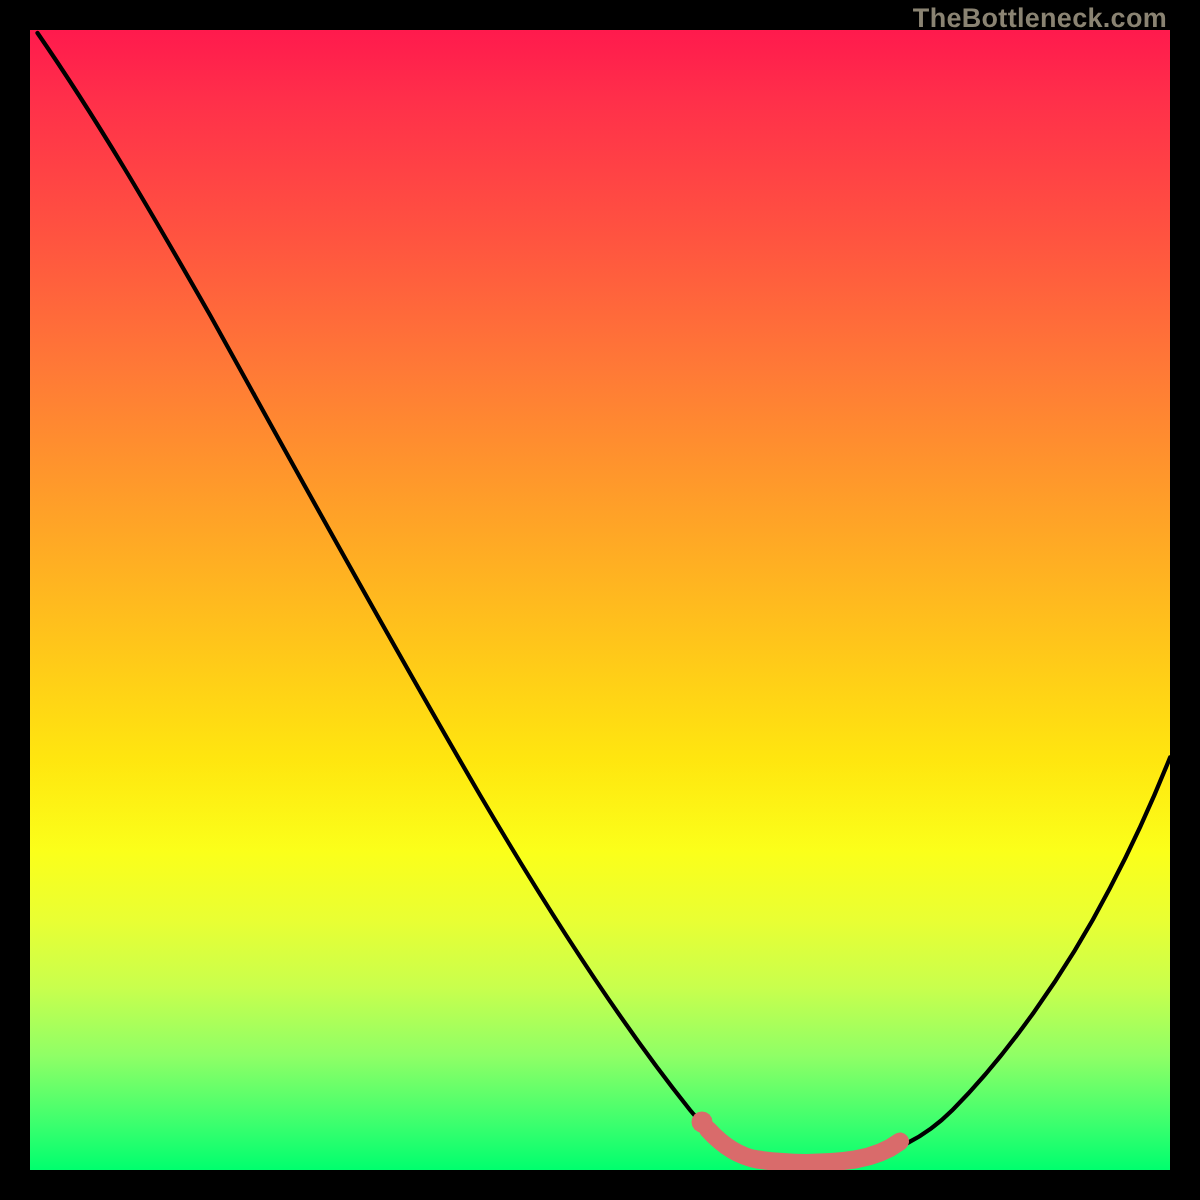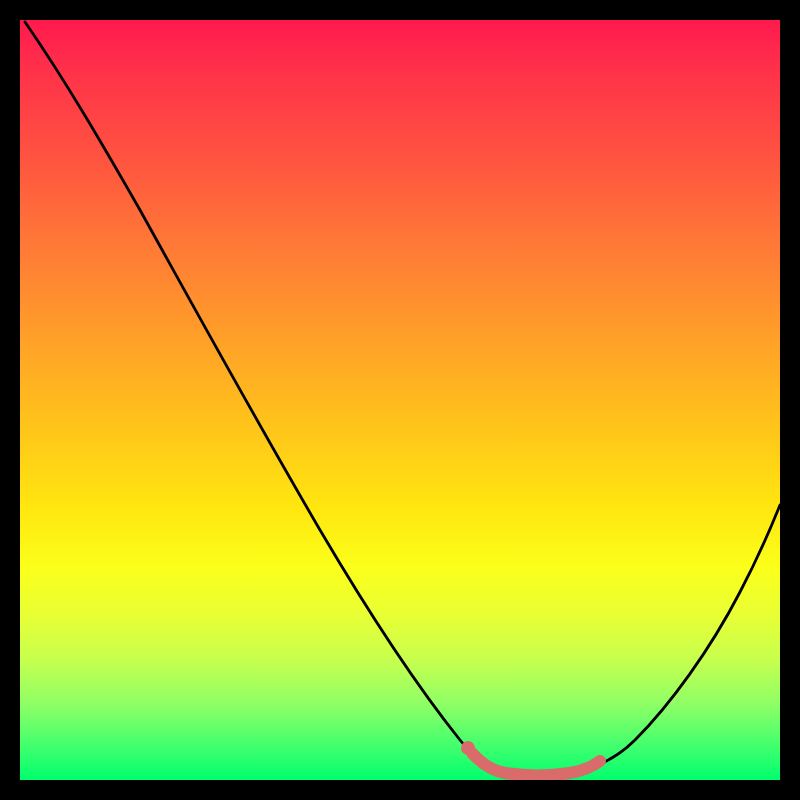--- a/index.html
+++ b/index.html
@@ -77,14 +77,15 @@
 
       <path d="M 452 733
                C 462 744, 473 751, 485 753
                C 505 756, 530 756, 550 753
                C 562 751, 572 747, 580 741" fill="none" stroke="#d96b6b" stroke-width="12" stroke-linecap="round" stroke-linejoin="round"></path>
 
       <circle cx="448" cy="728" r="7" fill="#d96b6b"></circle>
     </svg>
   </div>
 
+  <div class="watermark">TheBottleneck.com</div>
 
 </div>
 
 </body></html>

